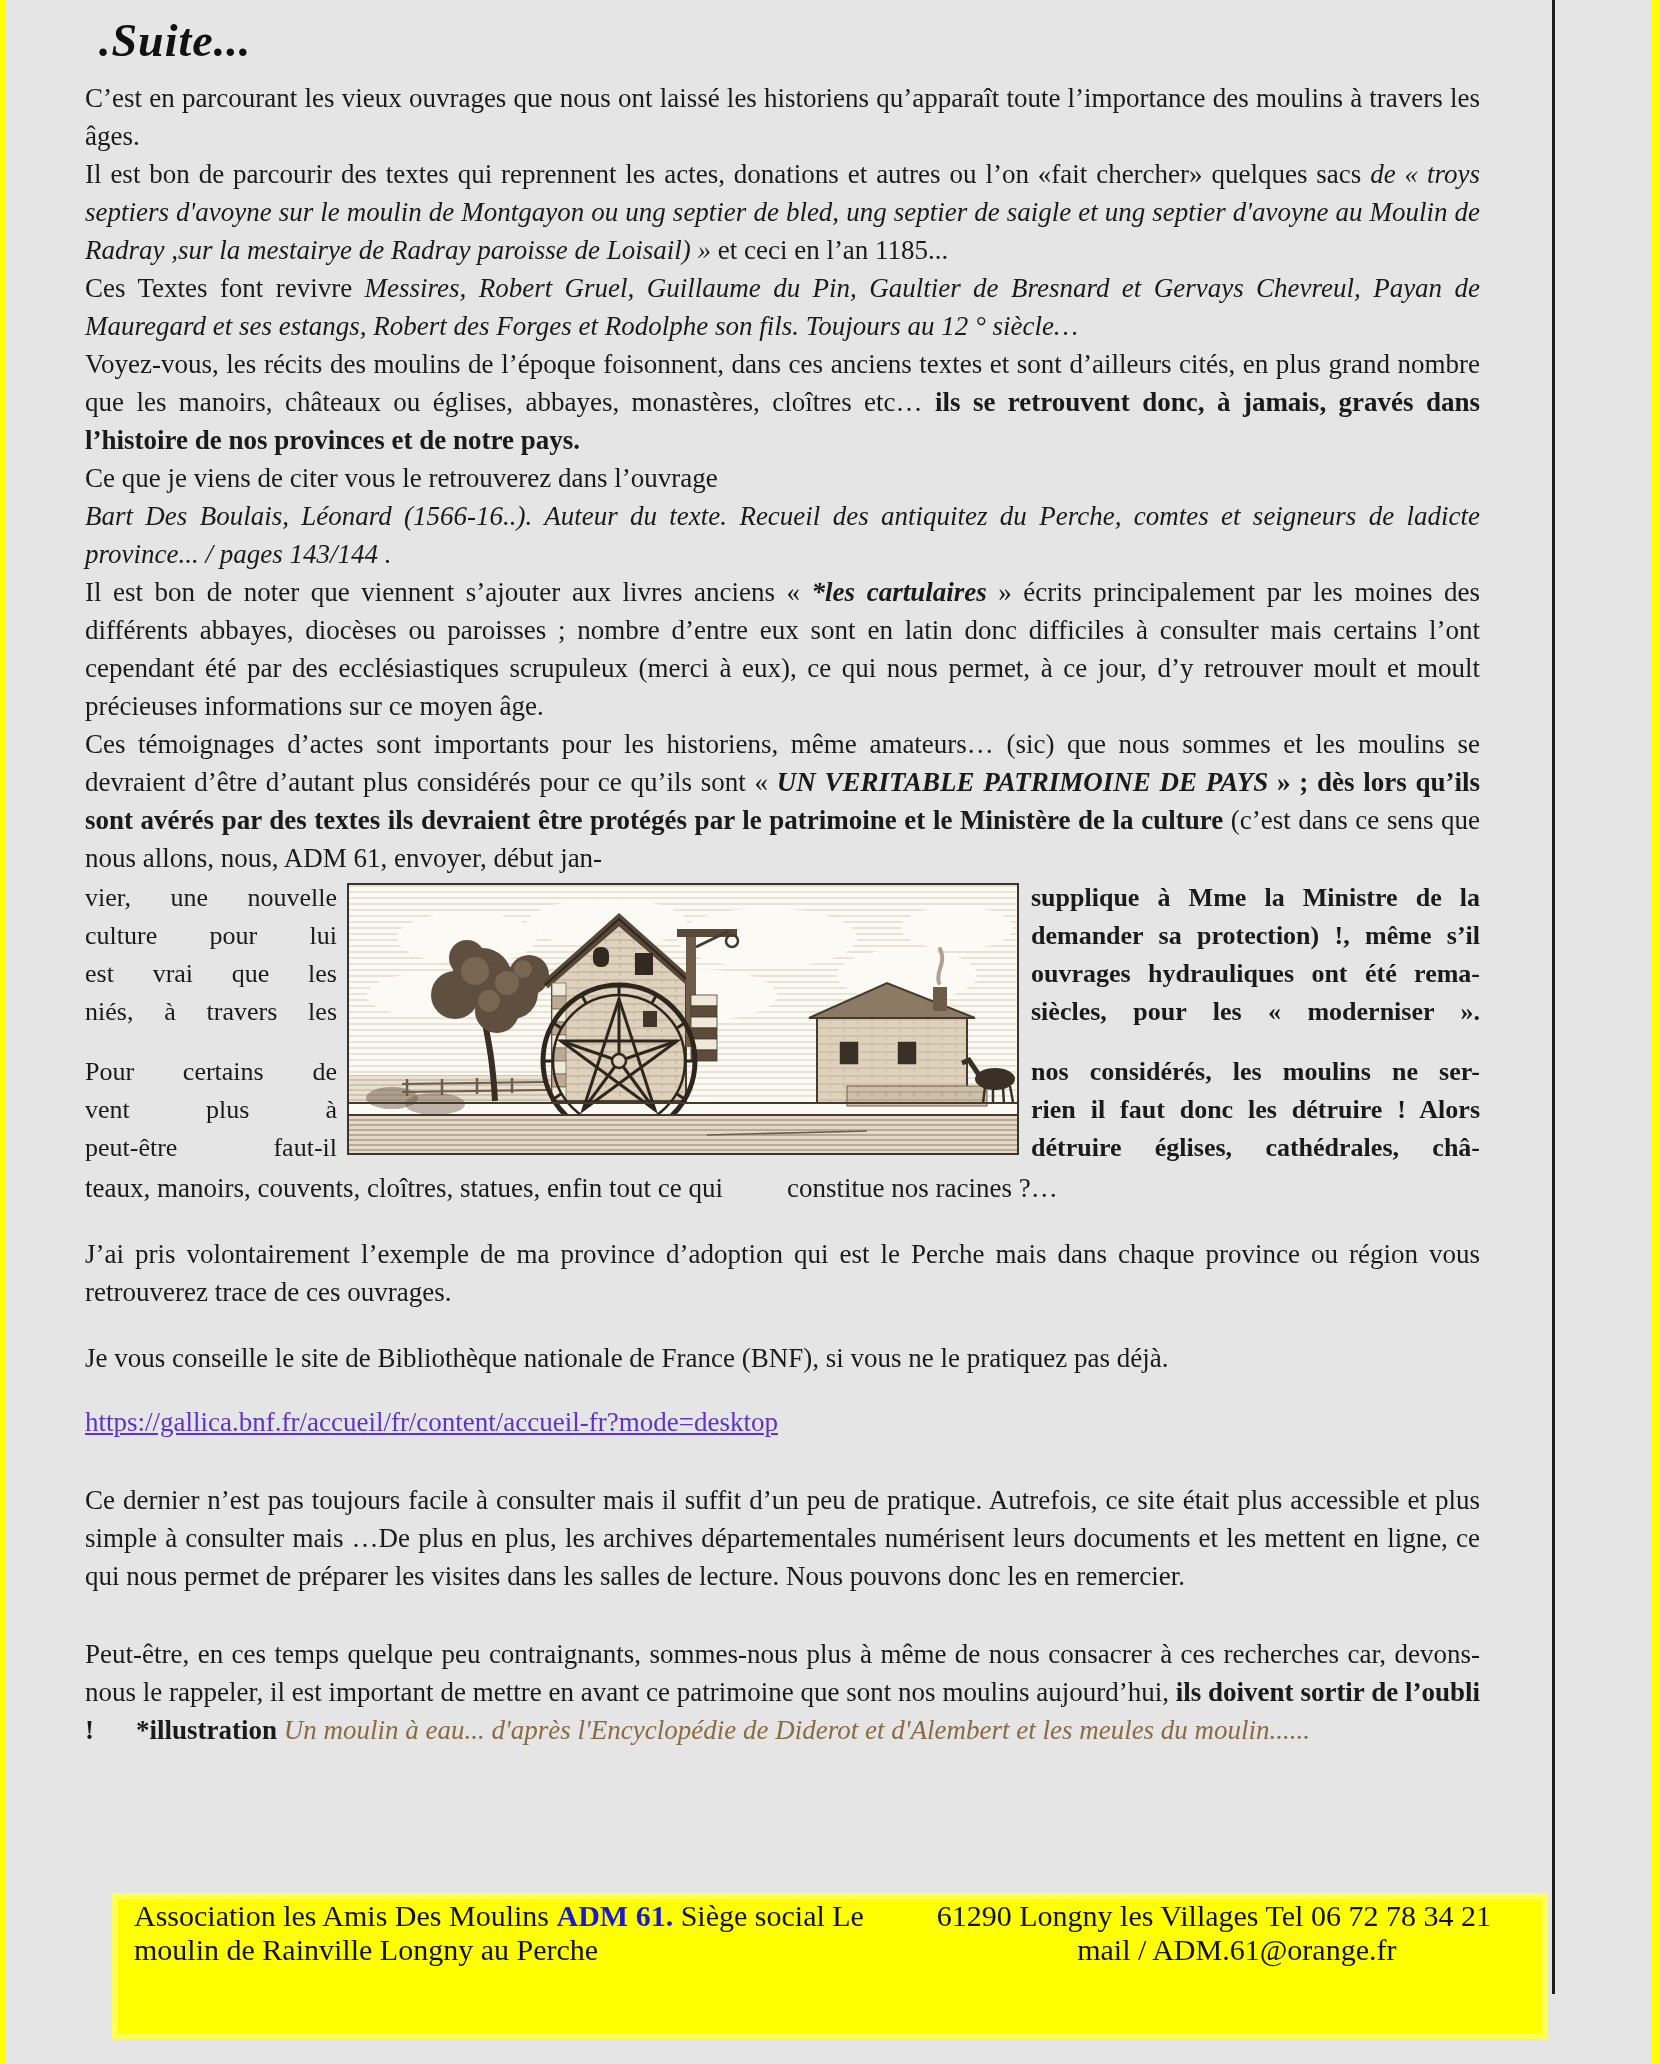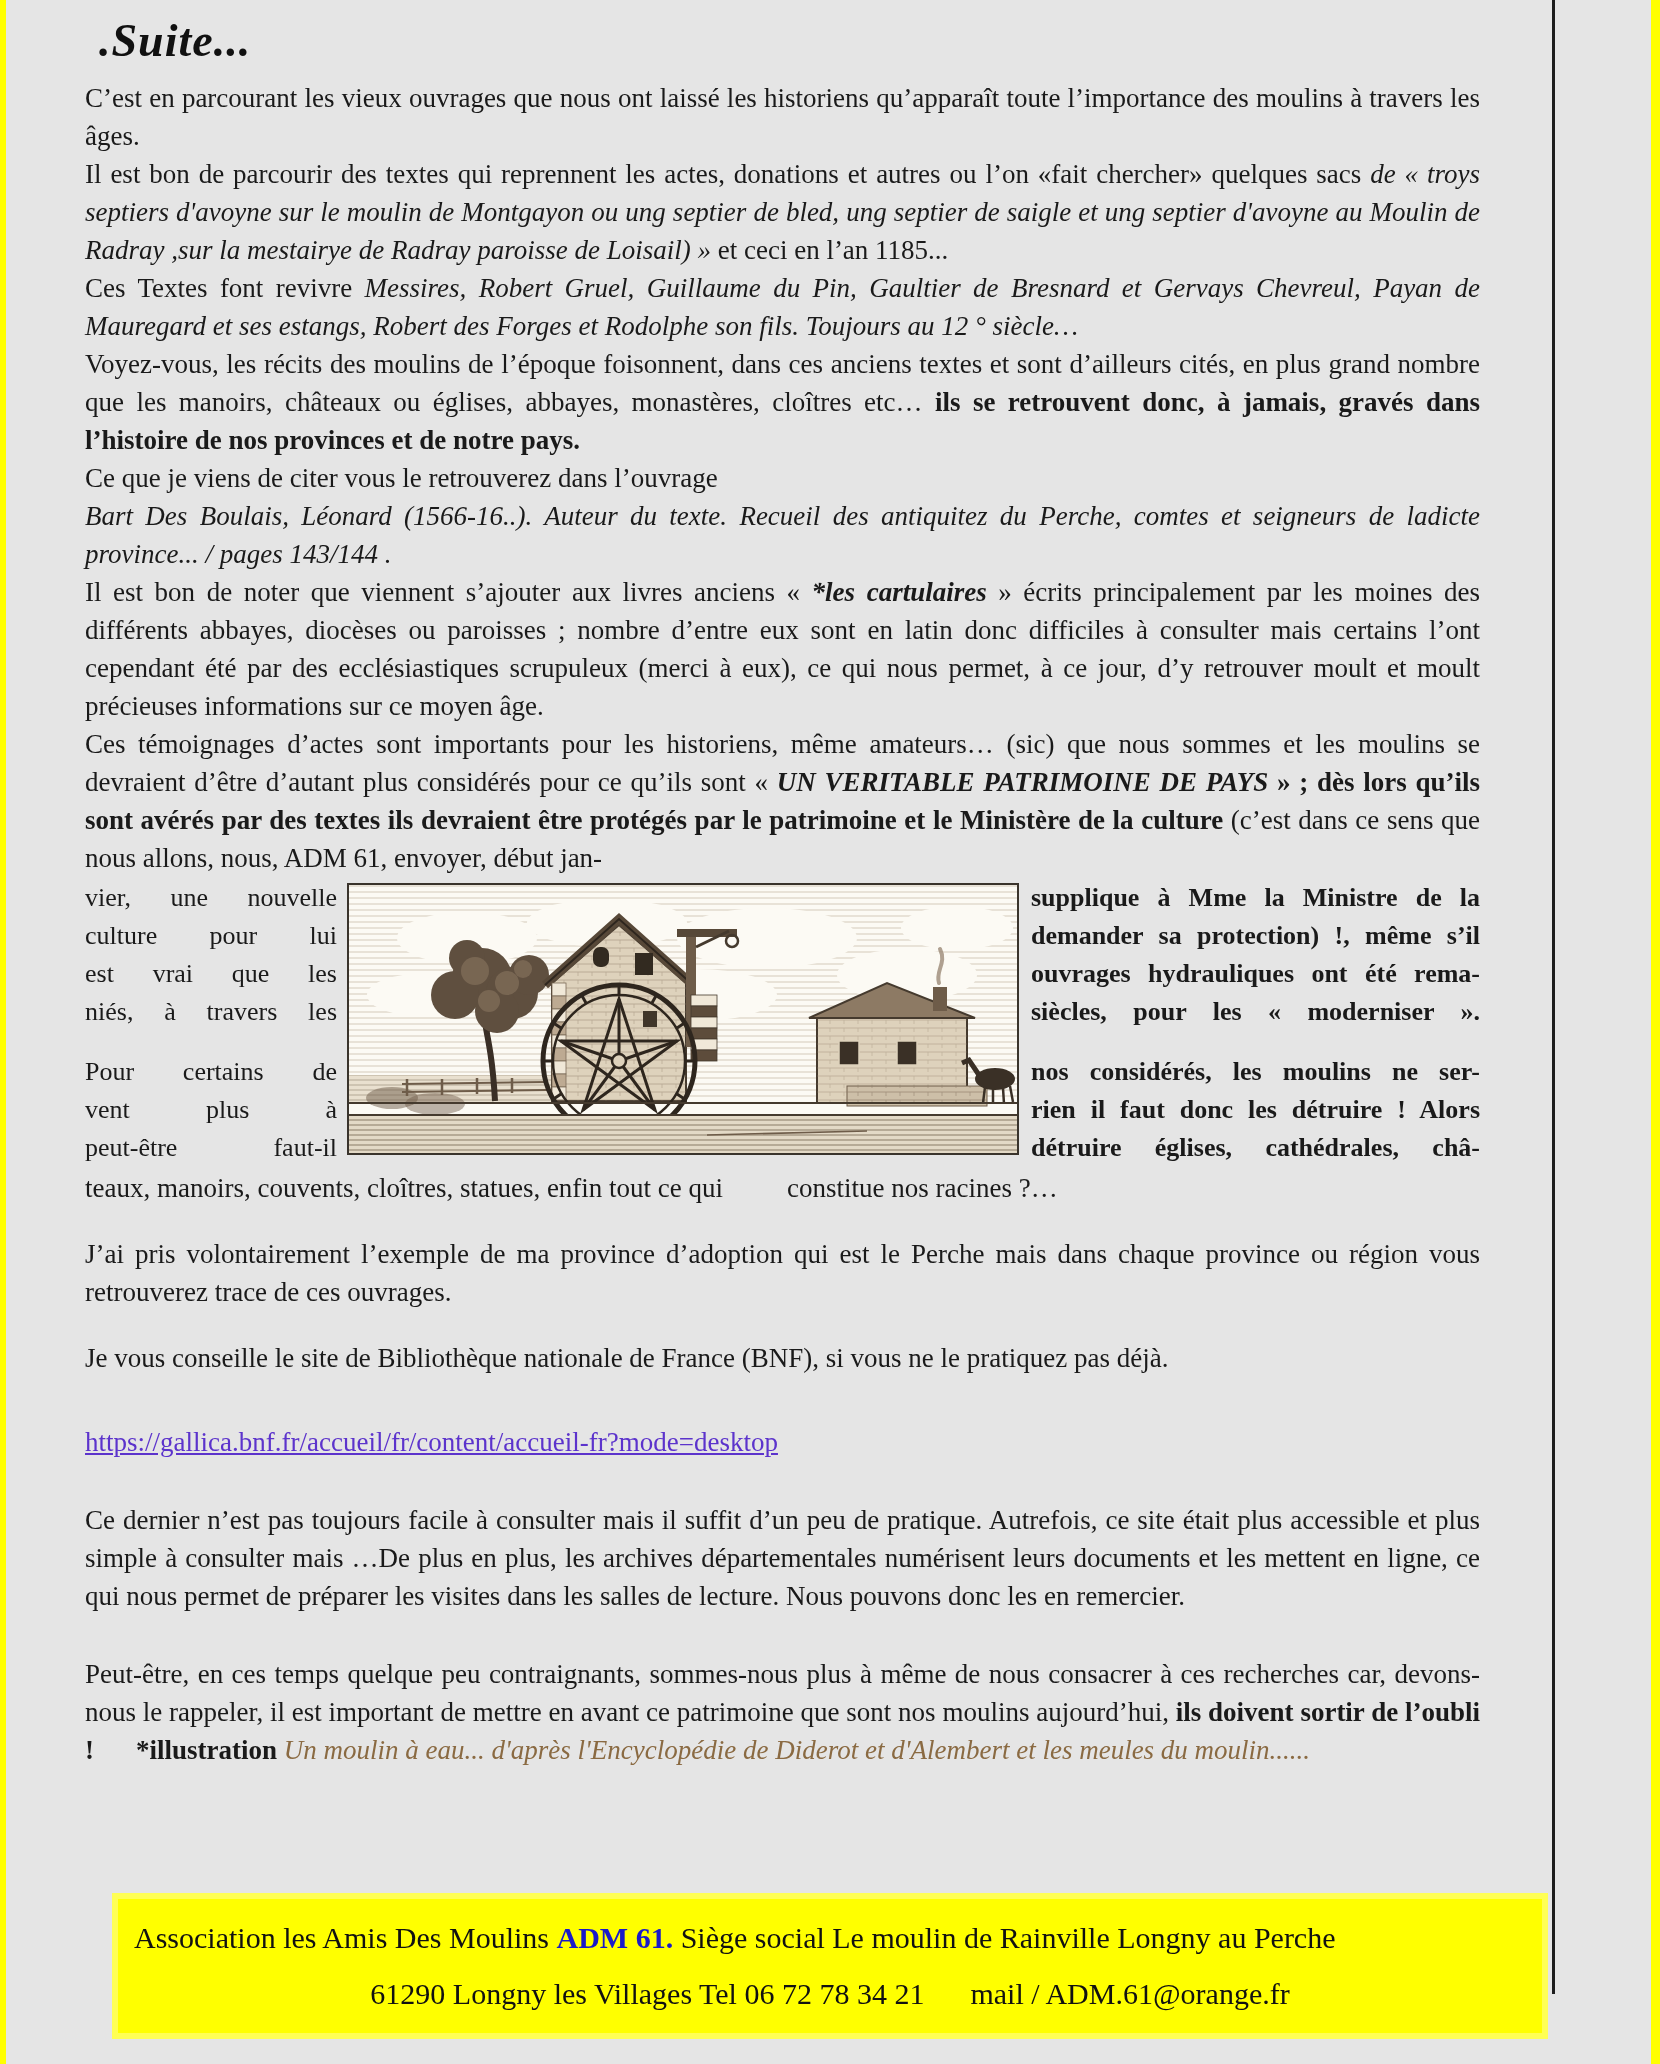--- a/index.html
+++ b/index.html
@@ -33,29 +33,29 @@
   #wrap-right{flex:1;font-weight:bold;}
   .wrap-line{
     font-size:26px;line-height:38px;text-align:justify;
     -moz-text-align-last:justify;text-align-last:justify;white-space:normal;
   }
   .wrap-spacer{height:22px;}
   #mill-figure{margin:4px 12px 0 10px;line-height:0;}
 
   #after-line{margin-top:2px;}
   #mid-paragraphs .para{margin-top:28px;}
-  #link-row{margin-top:46px;font-size:27px;line-height:38px;}
+  #link-row{margin-top:26px;font-size:27px;line-height:38px;}
   #link-row a{color:#5c33cc;text-decoration:underline;}
   #bottom-paragraphs .para{margin-top:40px;}
 
   
   #footer-banner{
     position:absolute;left:112px;top:1893px;width:1436px;height:146px;
     background:#ffff00;border:6px solid #ffff55;box-sizing:border-box;
-    display:flex;flex-direction:column;justify-content:space-evenly;
+    display:flex;flex-direction:row;justify-content:space-evenly;
     font-size:30px;color:#111;
   }
   #banner-line-1{padding-left:16px;}
   #banner-line-2{text-align:center;}
 </style>
 </head>
 <body>
 
 <div id="page">
   <div id="left-edge"></div>

